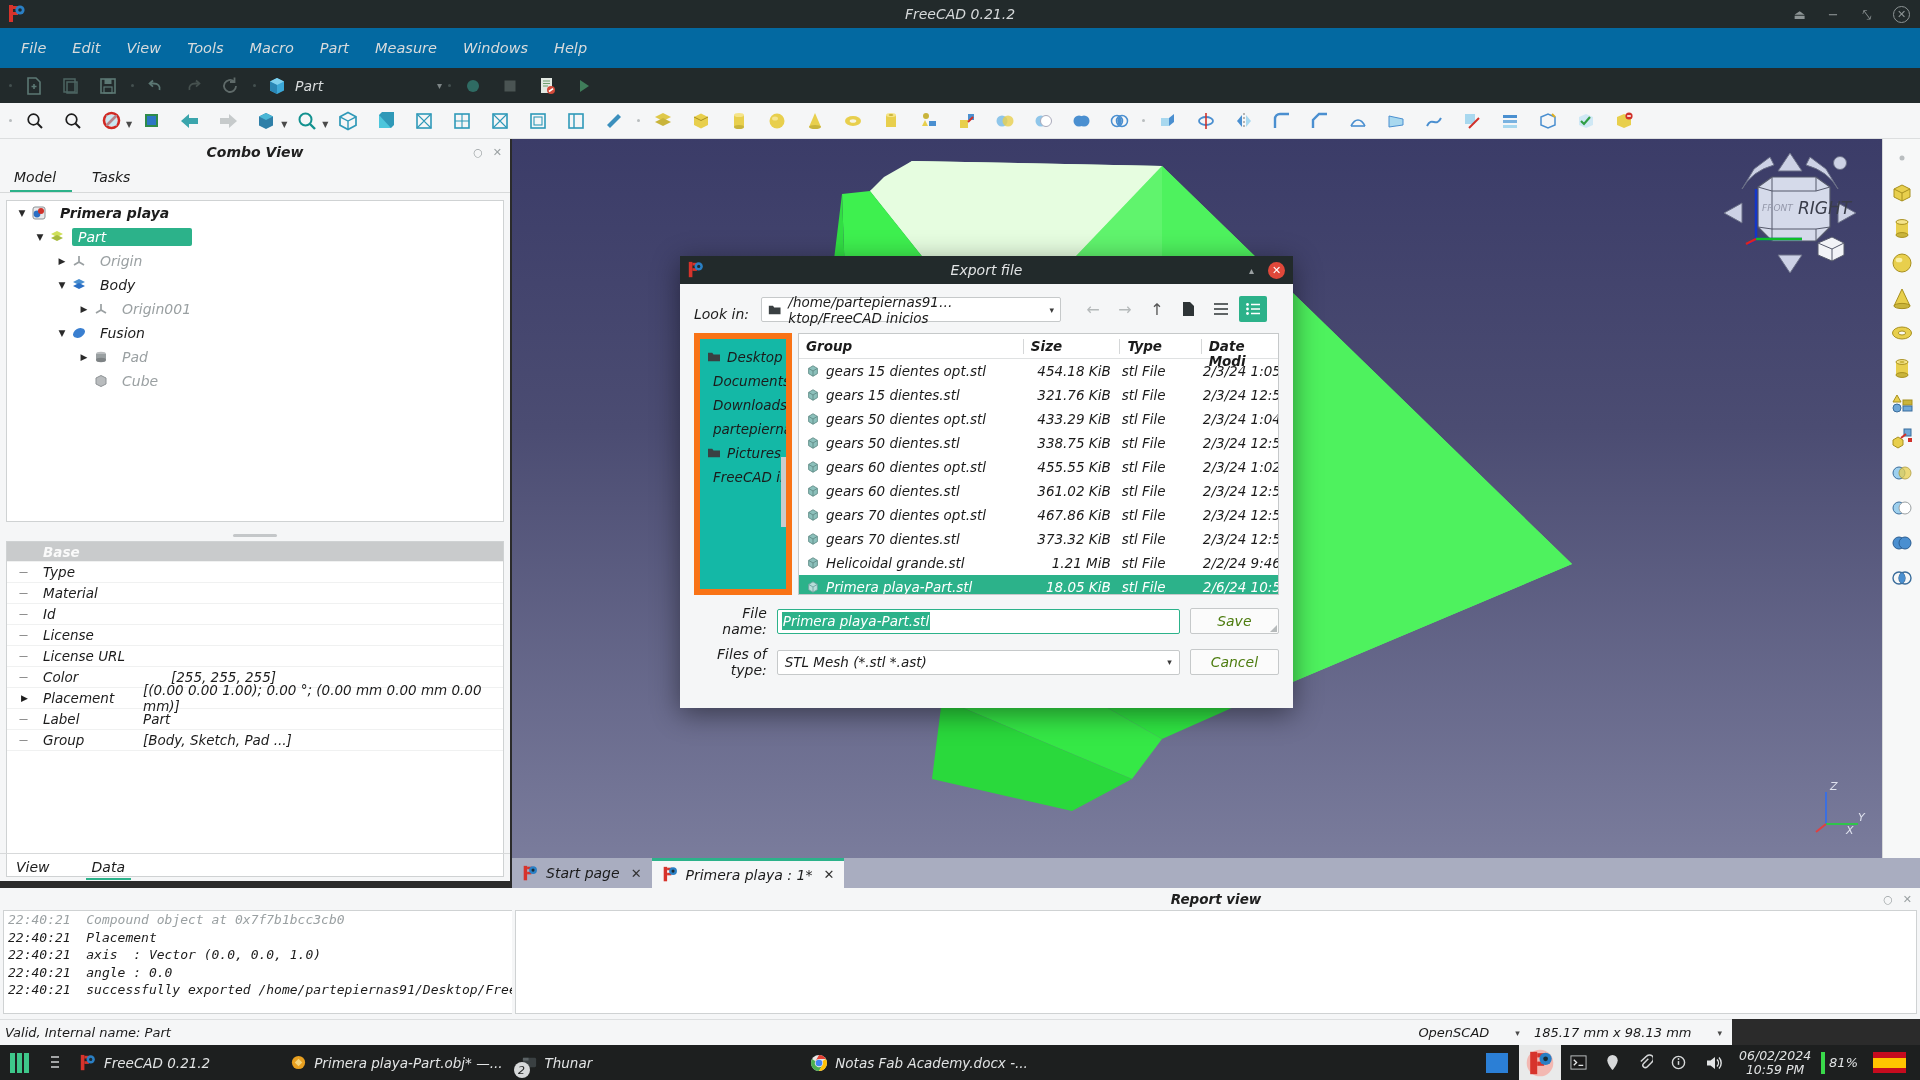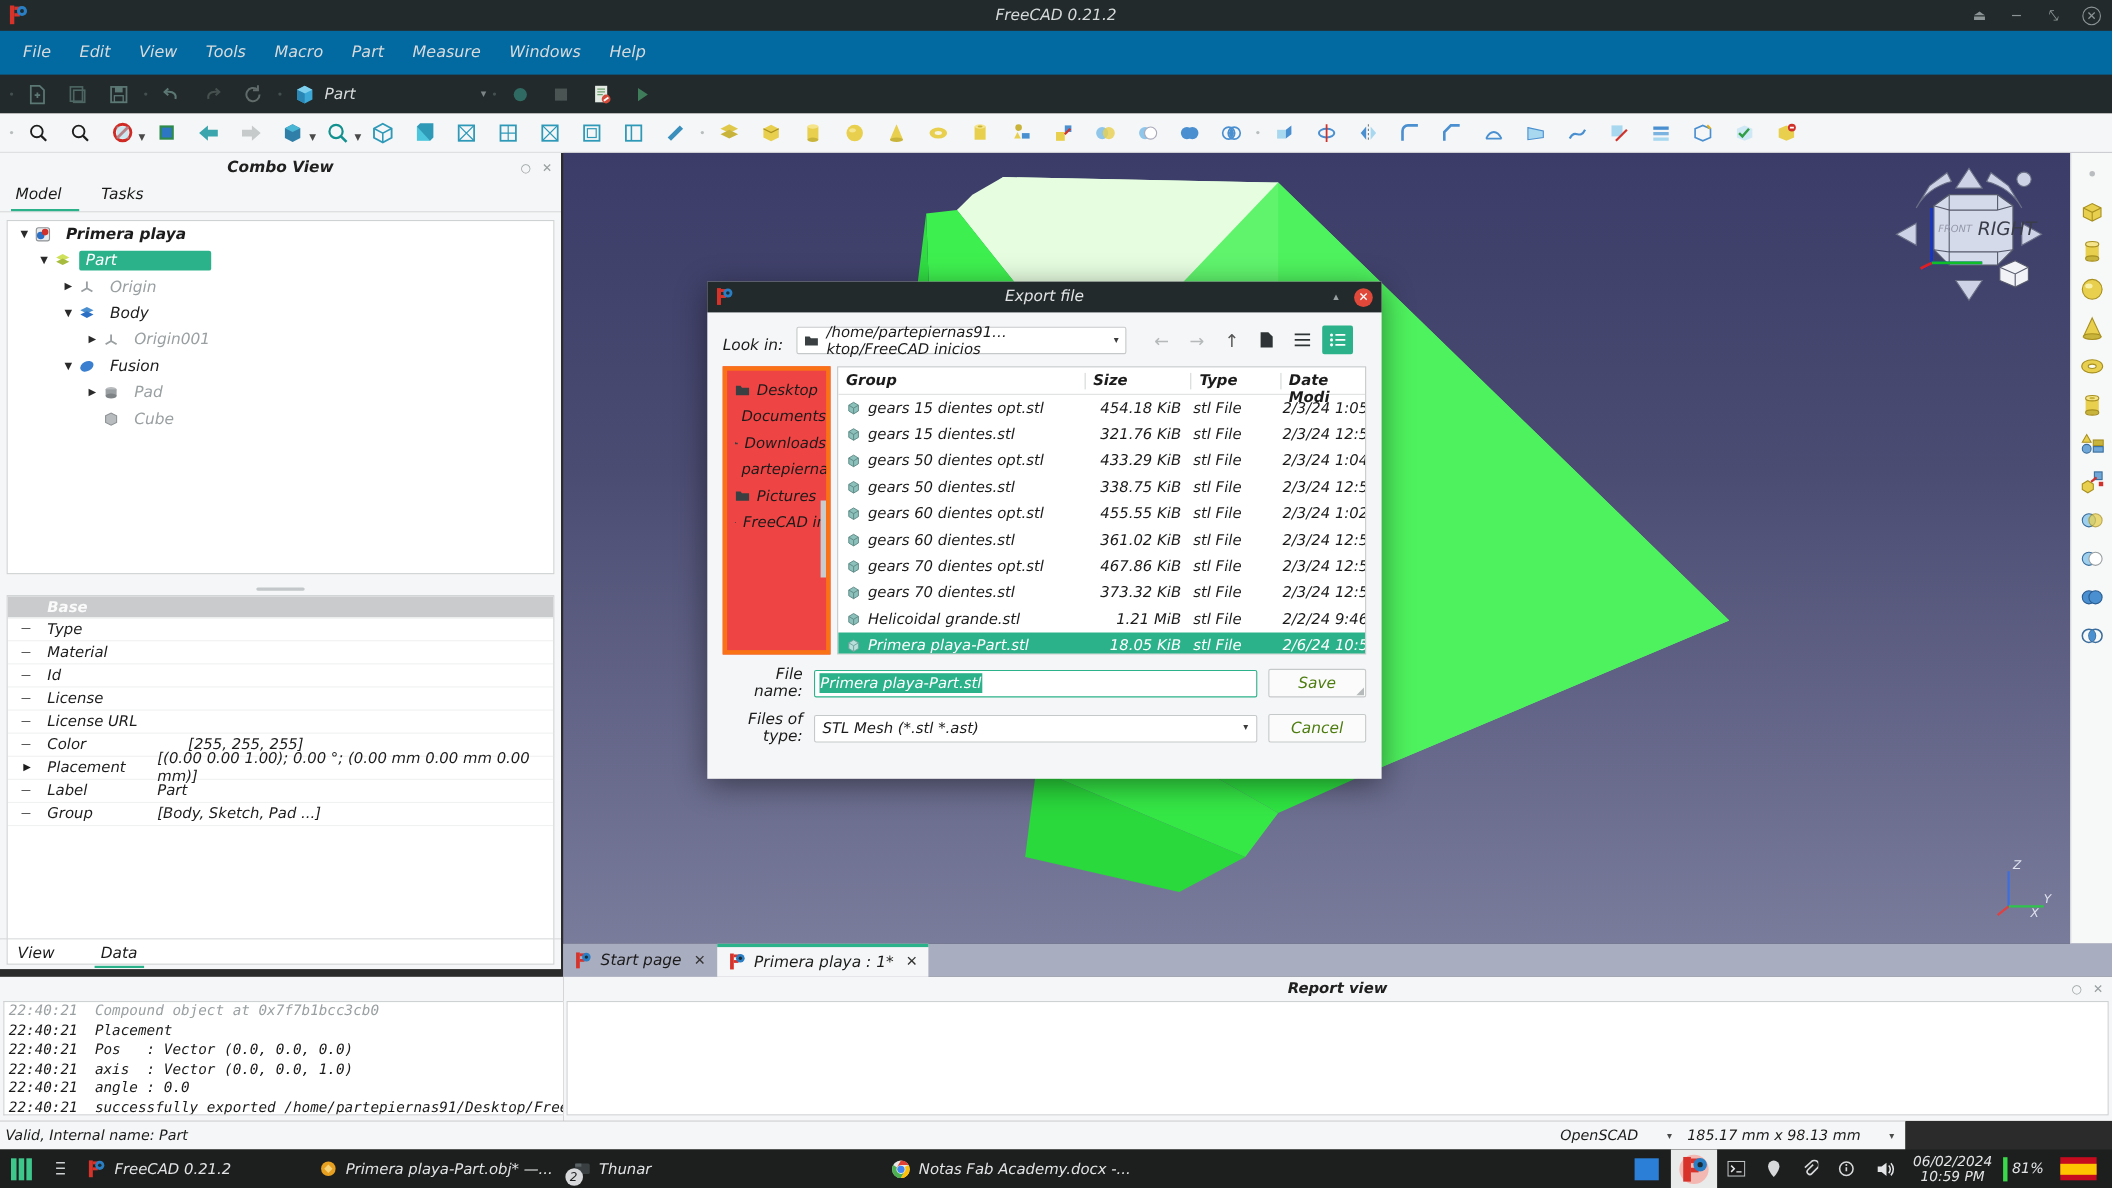--- a/index.html
+++ b/index.html
@@ -189,21 +189,21 @@
   .tb-item { display: flex; align-items: center; gap: 7px; padding: 0 9px; height: 35px; }
   .tb-right { margin-left: auto; display: flex; align-items: center; height: 35px; }
   .tb-clock { text-align: center; line-height: 14px; font-size: 12.5px; padding: 0 6px; }
   .battbar { width: 4px; height: 22px; background: #39d94a; margin: 0 4px; }
   .flag { width: 33px; height: 21px; background: #c60b1e; position: relative; }
   .flag::after { content: ""; position: absolute; left: 0; top: 5.5px; width: 33px; height: 10px; background: #ffc400; }
   .tb-active-app { width: 42px; height: 35px; background: #e9eaea; display: flex; align-items: center; justify-content: center; }
 
   
   .dialog {
-    position: absolute; left: 643px; top: 256px; width: 613px; height: 452px;
+    position: absolute; left: 680px; top: 256px; width: 613px; height: 452px;
     background: #f5f6f7; box-shadow: 0 6px 26px rgba(0,0,0,.45);
   }
   .dlg-title {
     height: 28px; background: #222a2b; color: #e2e4e5;
     display: flex; align-items: center; position: relative;
   }
   .dlg-title .dt-logo { margin-left: 7px; width: 18px; height: 18px; }
   .dlg-title .dt-text { position: absolute; left: 0; right: 0; text-align: center; font-size: 14px; }
   .dlg-title .dt-ctrls { position: absolute; right: 8px; display: flex; align-items: center; gap: 14px; z-index: 2; }
   .dt-min { color: #9aa0a2; font-size: 10px; }
@@ -217,21 +217,21 @@
     display: flex; align-items: center; gap: 7px; padding: 0 6px; font-size: 13.5px; color: #1b1b1b;
   }
   .lookin-combo .ci-arrow { margin-left: auto; font-size: 9px; color: #3a3a3a; }
   .nav-icons { display: flex; align-items: center; gap: 4px; margin-left: 6px; }
   .navbtn { width: 28px; height: 26px; display: flex; align-items: center; justify-content: center; font-size: 16px; color: #555; }
   .navbtn.dis { color: #b5b9ba; }
   .navbtn.active { background: #2cb28a; color: #fff; border-radius: 2px; }
 
   .filearea { display: flex; margin-top: 11px; height: 262px; }
   .sidebar-places {
-    width: 98px; background: #ef4444; border: 4px solid #f97316; padding: 6px 0;
+    width: 98px; background: #14b8a6; border: 6px solid #f97316; padding: 6px 0;
     font-size: 13.5px; color: #1b1b1b; overflow: hidden; position: relative;
   }
   .place { display: flex; align-items: center; gap: 6px; height: 24px; padding-left: 7px; white-space: nowrap; }
   .places-scroll { position: absolute; right: 0; top: 118px; width: 5px; height: 70px; background: #c9ccce; }
 
   .filelist { flex: 1; margin-left: 6px; background: #fff; border: 1px solid #c6c9ca; overflow: hidden; position: relative; }
   .fl-head { display: flex; height: 25px; align-items: center; font-weight: bold; font-size: 13.5px; color: #1b1b1b; border-bottom: 1px solid #dfe1e2; }
   .fl-head .c { padding-left: 7px; border-left: 1px solid #d5d7d8; height: 15px; line-height: 15px; }
   .fl-head .c:first-child { border-left: none; }
   .col-name { width: 232px; }
@@ -949,21 +949,20 @@
       </svg>
       <span>Primera playa : 1*</span>
       <span class="x">✕</span>
     </div>
   </div>
 
   <div class="reportleft">
     <div class="rl-body">
       <div class="rv-line clipped">22:40:21  Compound object at 0x7f7b1bcc3cb0</div>
       <div class="rv-line">22:40:21  Placement</div>
-      <div class="rv-line">22:40:21  Pos   : Vector (0.0, 0.0, 0.0)</div>
       <div class="rv-line">22:40:21  axis  : Vector (0.0, 0.0, 1.0)</div>
       <div class="rv-line">22:40:21  angle : 0.0</div>
       <div class="rv-line">22:40:21  successfully exported /home/partepiernas91/Desktop/FreeCAD inicios/Primera playa-Part.scad</div>
     </div>
   </div>
 
   <div class="reportview">
     <div class="rv-header">
       <span>Report view</span>
       <span class="hdr-ctrls">

